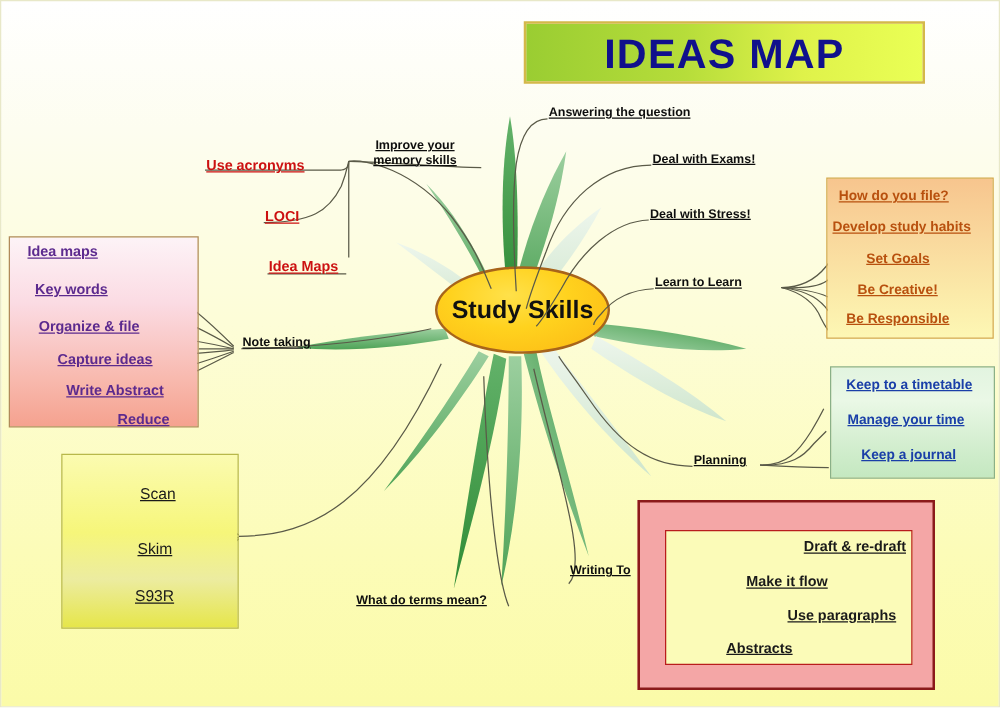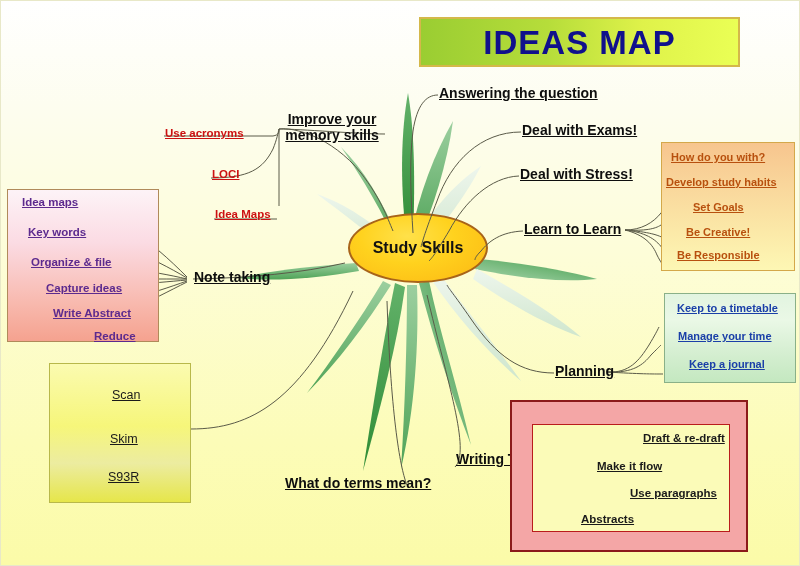--- a/index.html
+++ b/index.html
@@ -147,34 +147,34 @@
     background: radial-gradient(ellipse at 42% 32%, #ffe14a 0%, #ffd21e 42%, #fcb713 100%);
     border: 2px solid #a8641a;
     box-sizing: border-box;
     display: flex;
     align-items: center;
     justify-content: center;
     z-index: 4;
   }
   .central-node .central-label {
     color: #111111;
-    font-size: 16px;
+    font-size: 20px;
     font-weight: bold;
     white-space: nowrap;
   }
 
   
   .label {
     position: absolute;
     white-space: nowrap;
     z-index: 6;
   }
   .label.black {
     color: #0e0e0e;
-    font-size: 14px;
+    font-size: 10px;
     font-weight: bold;
     text-decoration: underline;
   }
   .label.black.two-line {
     text-align: center;
     line-height: 1.15;
     text-decoration: none;
     white-space: normal;
   }
   .label.black.two-line .ul {
@@ -329,21 +329,21 @@
 
   <div class="label black clipped" style="left:455px; top:450px; width:54px;">Writing To</div>
 
   <div class="label black" style="left:438px; top:84px;">Answering the question</div>
   <div class="label black" style="left:521px; top:121px;">Deal with Exams!</div>
   <div class="label black" style="left:519px; top:165px;">Deal with Stress!</div>
   <div class="label black" style="left:523px; top:220px;">Learn to Learn</div>
   <div class="label black" style="left:554px; top:362px;">Planning</div>
 
   <div class="box box-orange-right">
-    <div class="row" style="left:9px; top:8px;">How do you with?</div>
+    <div class="row" style="left:9px; top:8px;">How do you file?</div>
     <div class="row" style="left:4px; top:33px;">Develop study habits</div>
     <div class="row" style="left:31px; top:58px;">Set Goals</div>
     <div class="row" style="left:24px; top:83px;text-decoration:underline;">Be Creative!</div>
     <div class="row" style="left:15px; top:106px;">Be Responsible</div>
   </div>
 
   <div class="box box-green-right">
     <div class="row" style="left:12px; top:8px;">Keep to a timetable</div>
     <div class="row" style="left:13px; top:36px;">Manage your time</div>
     <div class="row" style="left:24px; top:64px;">Keep a journal</div>

